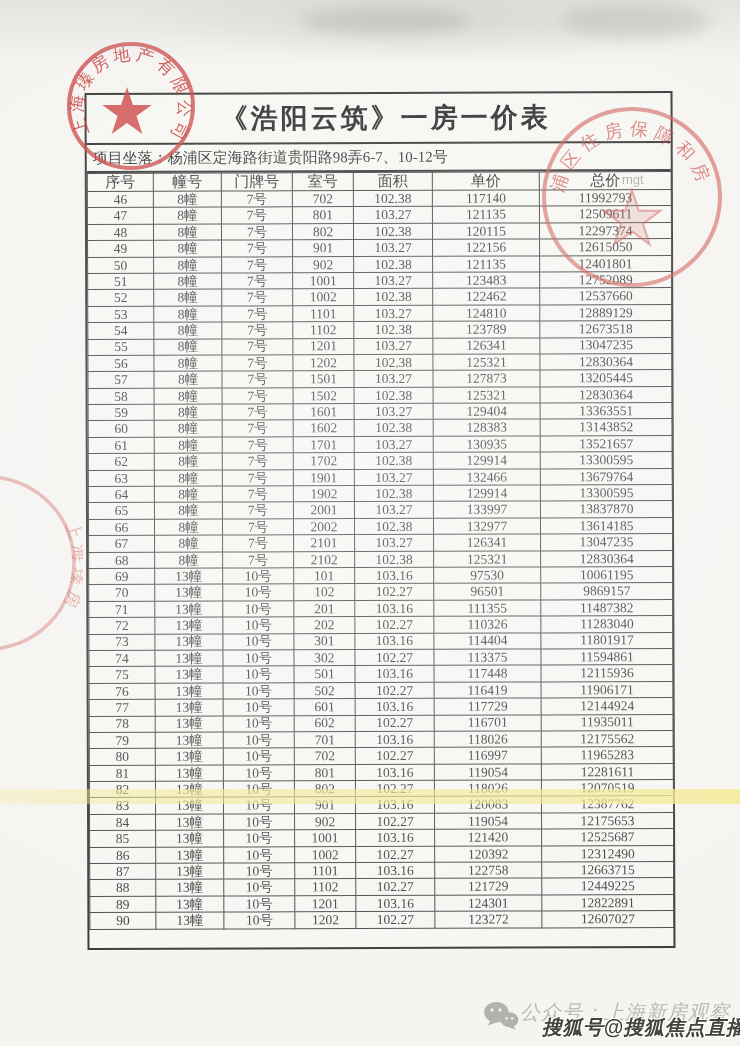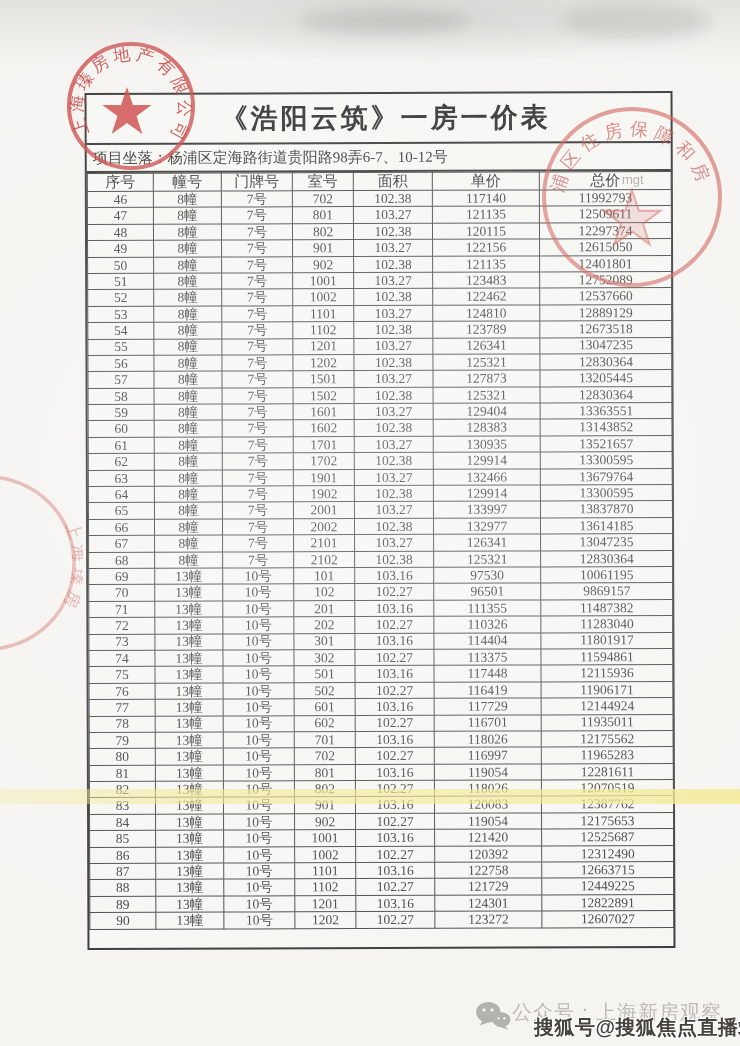--- a/index.html
+++ b/index.html
@@ -48,21 +48,21 @@
   .highlight-band{
     position:absolute;left:0;top:789px;width:740px;height:15px;z-index:3;
     background:linear-gradient(90deg, rgba(243,233,143,0.30) 0%, rgba(243,233,143,0.62) 25%, rgba(243,233,143,0.68) 75%, rgba(243,233,143,0.85) 100%);
     filter:blur(0.5px);
   }
   .header-artifact{
     position:absolute;left:622px;top:172px;font-size:13px;z-index:3;
     color:rgba(158,155,150,0.8);font-family:"Liberation Sans",sans-serif;
   }
   
-  .footer{position:absolute;left:0;top:992px;width:660px;height:54px;z-index:6;}
+  .footer{position:absolute;left:8px;top:992px;width:660px;height:54px;z-index:6;font-style:italic;}
   .wechat-icon{position:absolute;left:474px;top:8px;}
   .footer-gray{
     position:absolute;left:512px;top:7px;font-size:20px;letter-spacing:1px;
     color:#bdbab5;font-family:"Liberation Sans","DejaVu Sans",sans-serif;white-space:nowrap;
   }
   .footer-dark{
     position:absolute;left:534px;top:22px;font-size:20px;font-weight:bold;letter-spacing:0.5px;
     color:#45423c;white-space:nowrap;font-family:"Liberation Sans","DejaVu Sans",sans-serif;
     text-shadow:1px 1px 0 rgba(255,255,255,0.95), -1px -1px 0 rgba(255,255,255,0.85), 1px -1px 0 rgba(255,255,255,0.85), -1px 1px 0 rgba(255,255,255,0.85);
   }

